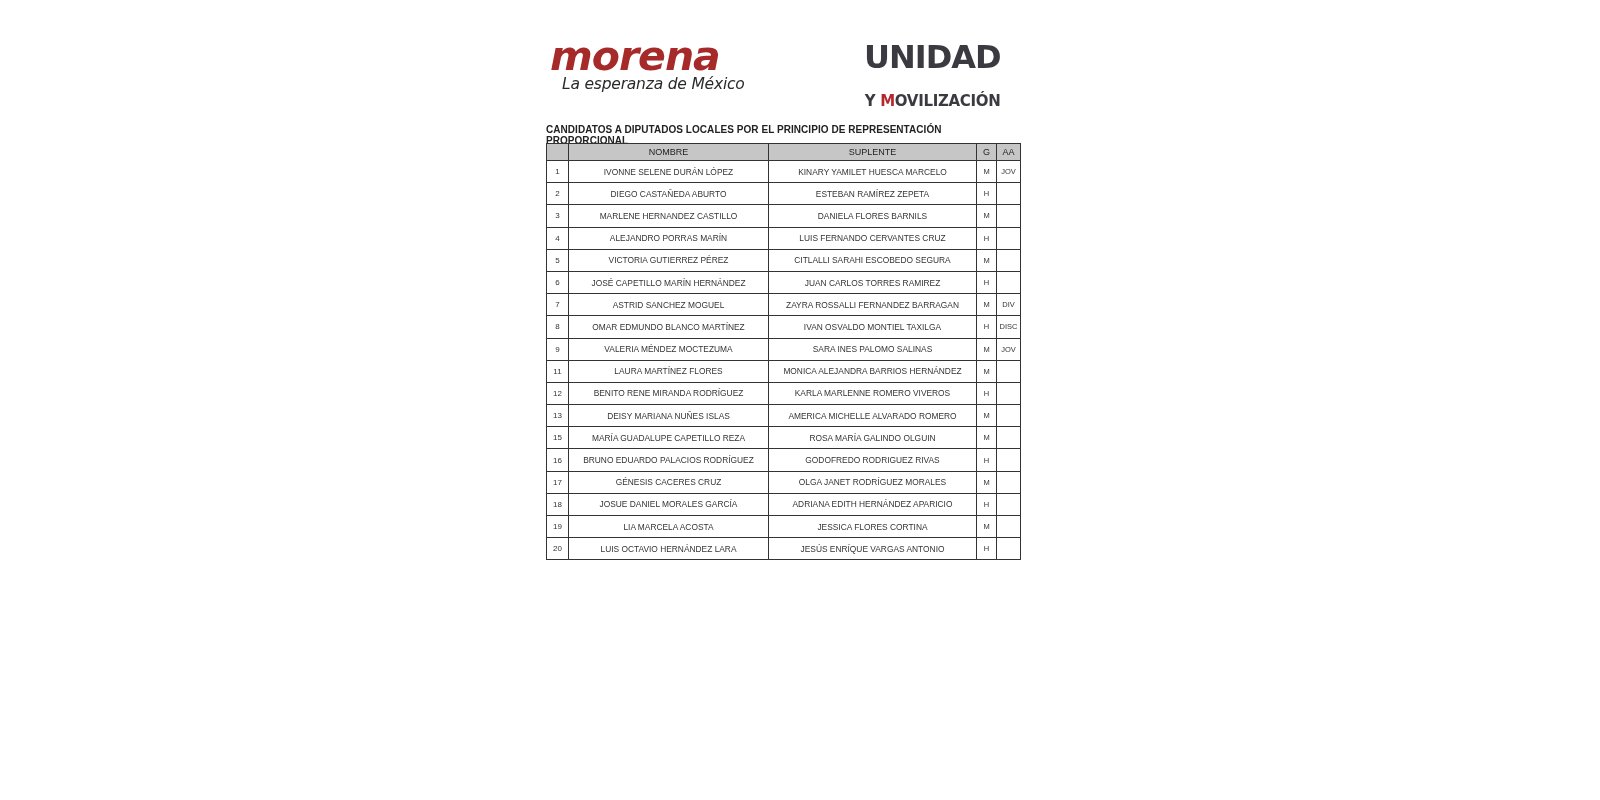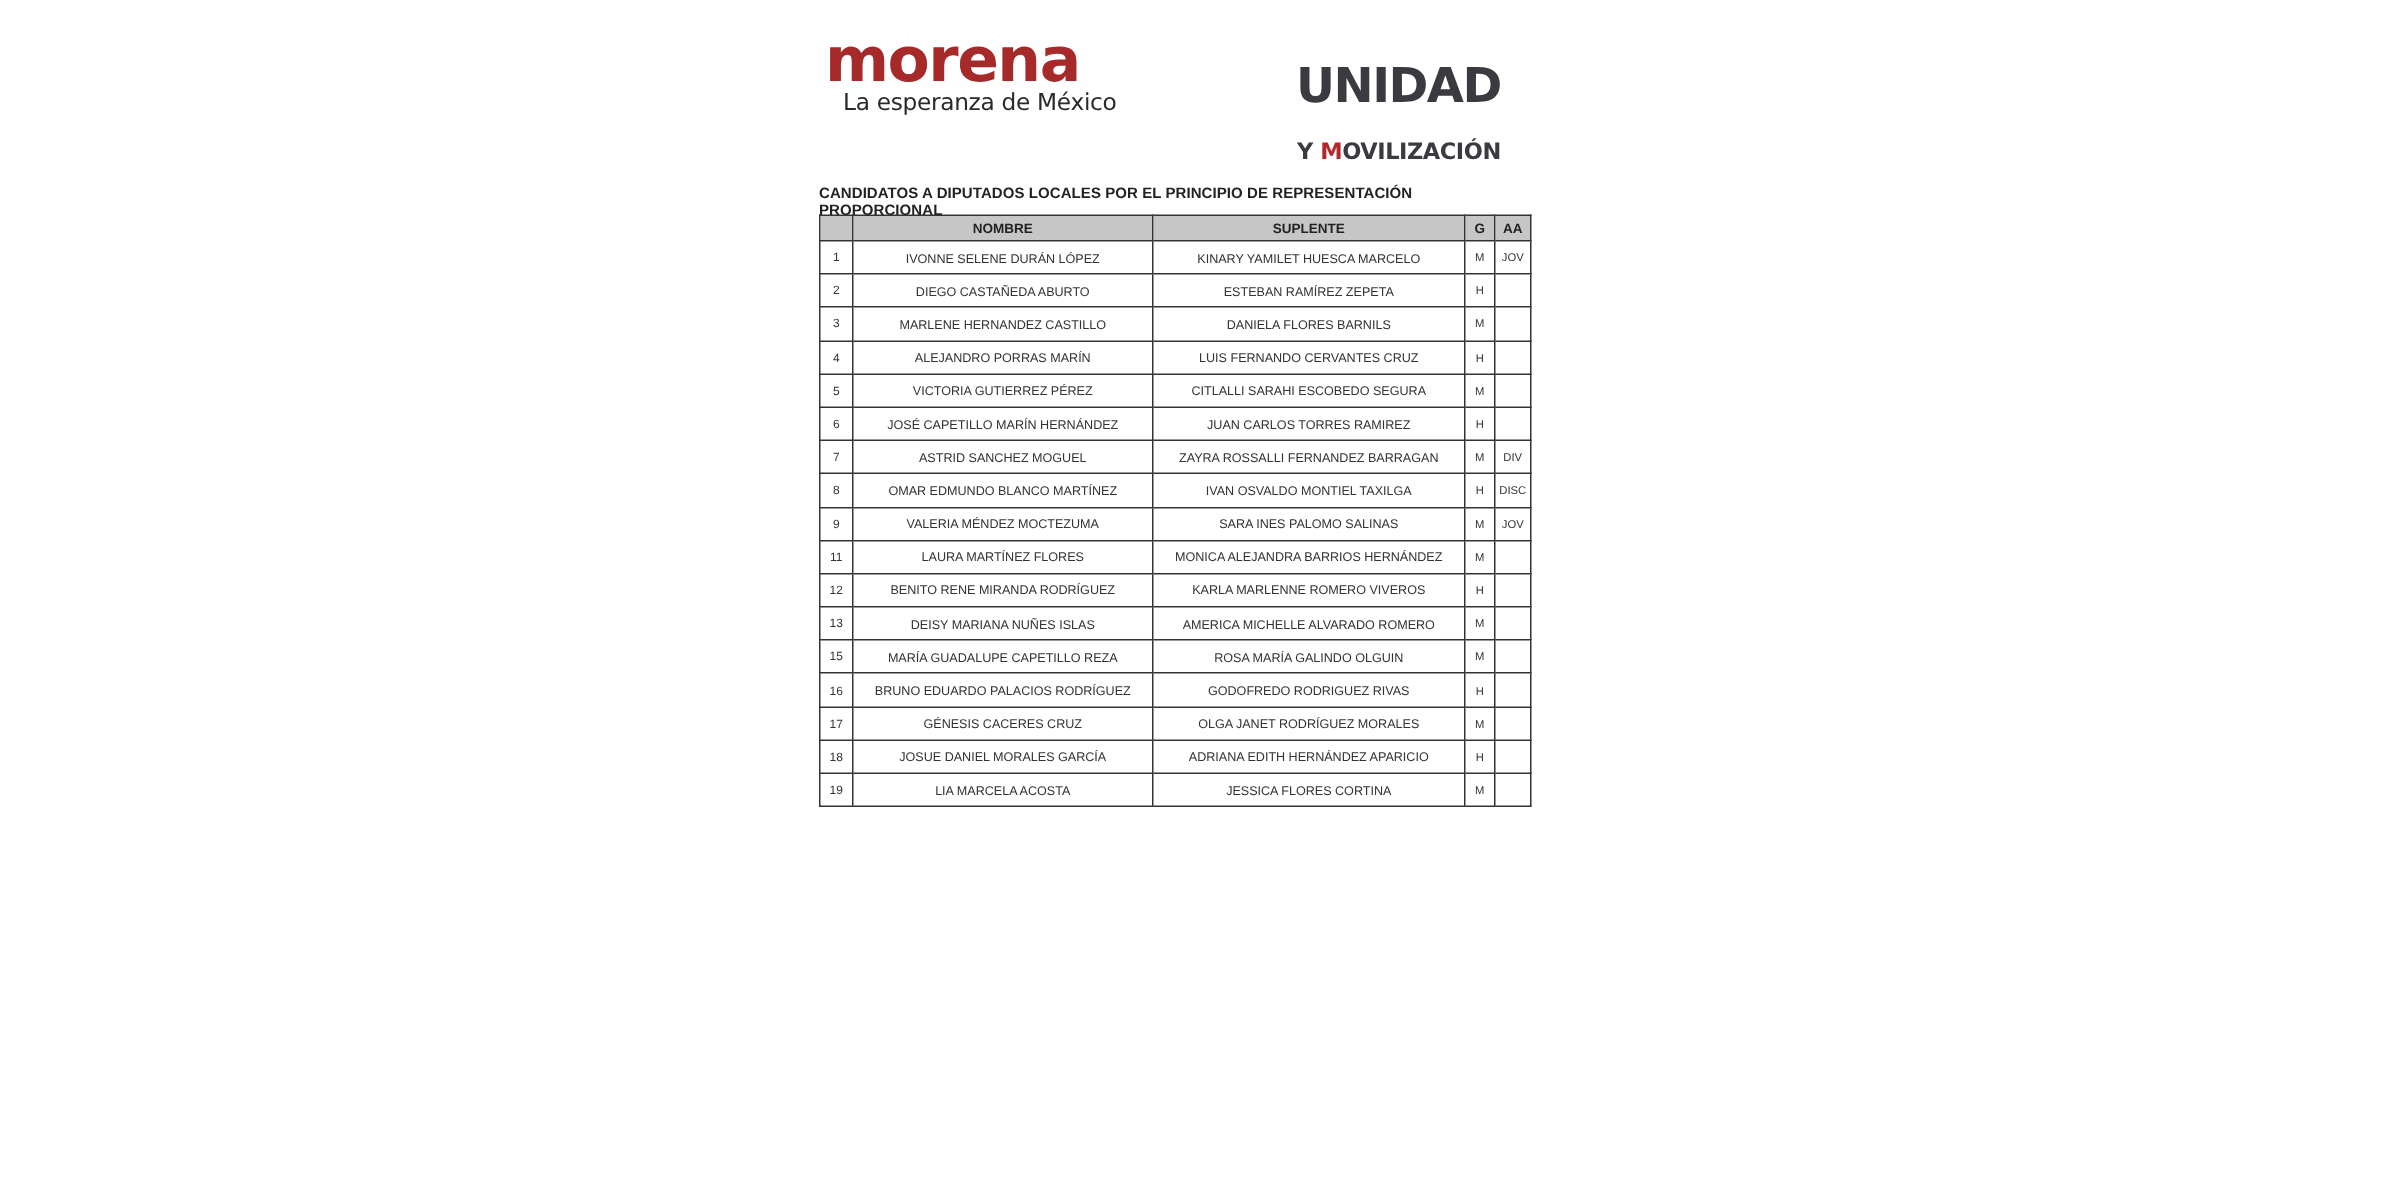--- a/index.html
+++ b/index.html
@@ -2,21 +2,21 @@
 <html><head>
 <meta charset="utf-8">
 <style>
   html, body { margin: 0; padding: 0; }
   body {
     width: 1600px; height: 800px; background: #ffffff;
     position: relative; overflow: hidden;
     font-family: "Liberation Sans", sans-serif; color: #222;
   }
   .logo-morena {
-    position: absolute; left: 550px; top: 20px;
+    position: absolute; left: 550px; top: 36px; font-style: italic;
   }
   .logo-morena .brand {
     font-family: "DejaVu Sans", sans-serif; font-weight: bold;
     font-size: 41px; line-height: 40px; color: #a72a2a; letter-spacing: -1px;
   }
   .logo-morena .tagline {
     font-family: "DejaVu Sans", sans-serif; font-size: 15.5px; color: #2a2a2a;
     line-height: 18px; margin-top: -1px; letter-spacing: -0.2px; margin-left: 12px;
   }
   .logo-unidad {
@@ -41,21 +41,21 @@
   table.list {
     position: absolute; left: 546px; top: 143px;
     border-collapse: collapse; width: 474px; table-layout: fixed;
   }
   table.list th, table.list td {
     border: 1.3px solid #333;
     text-align: center; padding: 0; font-size: 8.4px; color: #333;
     white-space: nowrap; overflow: hidden;
   }
   table.list th {
-    background: #c6c6c6; font-weight: bold; font-size: 9px; color: #222;
+    background: #c6c6c6; font-weight: normal; font-size: 9px; color: #222;
     height: 16px;
   }
   table.list td { height: 21.2px; }
   table.list td.num { font-size: 8px; }
   table.list td.g, table.list td.aa { font-size: 7.5px; }
   col.c-num { width: 22px; }
   col.c-nombre { width: 200px; }
   col.c-suplente { width: 208px; }
   col.c-g { width: 20px; }
   col.c-aa { width: 24px; }
@@ -205,14 +205,21 @@
         <td class="g">H</td>
         <td class="aa"></td>
       </tr>
       <tr>
         <td class="num">19</td>
         <td>LIA MARCELA ACOSTA</td>
         <td>JESSICA FLORES CORTINA</td>
         <td class="g">M</td>
         <td class="aa"></td>
       </tr>
+      <tr>
+        <td class="num">20</td>
+        <td>LUIS OCTAVIO HERNÁNDEZ LARA</td>
+        <td>JESÚS ENRÍQUE VARGAS ANTONIO</td>
+        <td class="g">H</td>
+        <td class="aa"></td>
+      </tr>
     </tbody>
 </table>
 
 </body></html>

